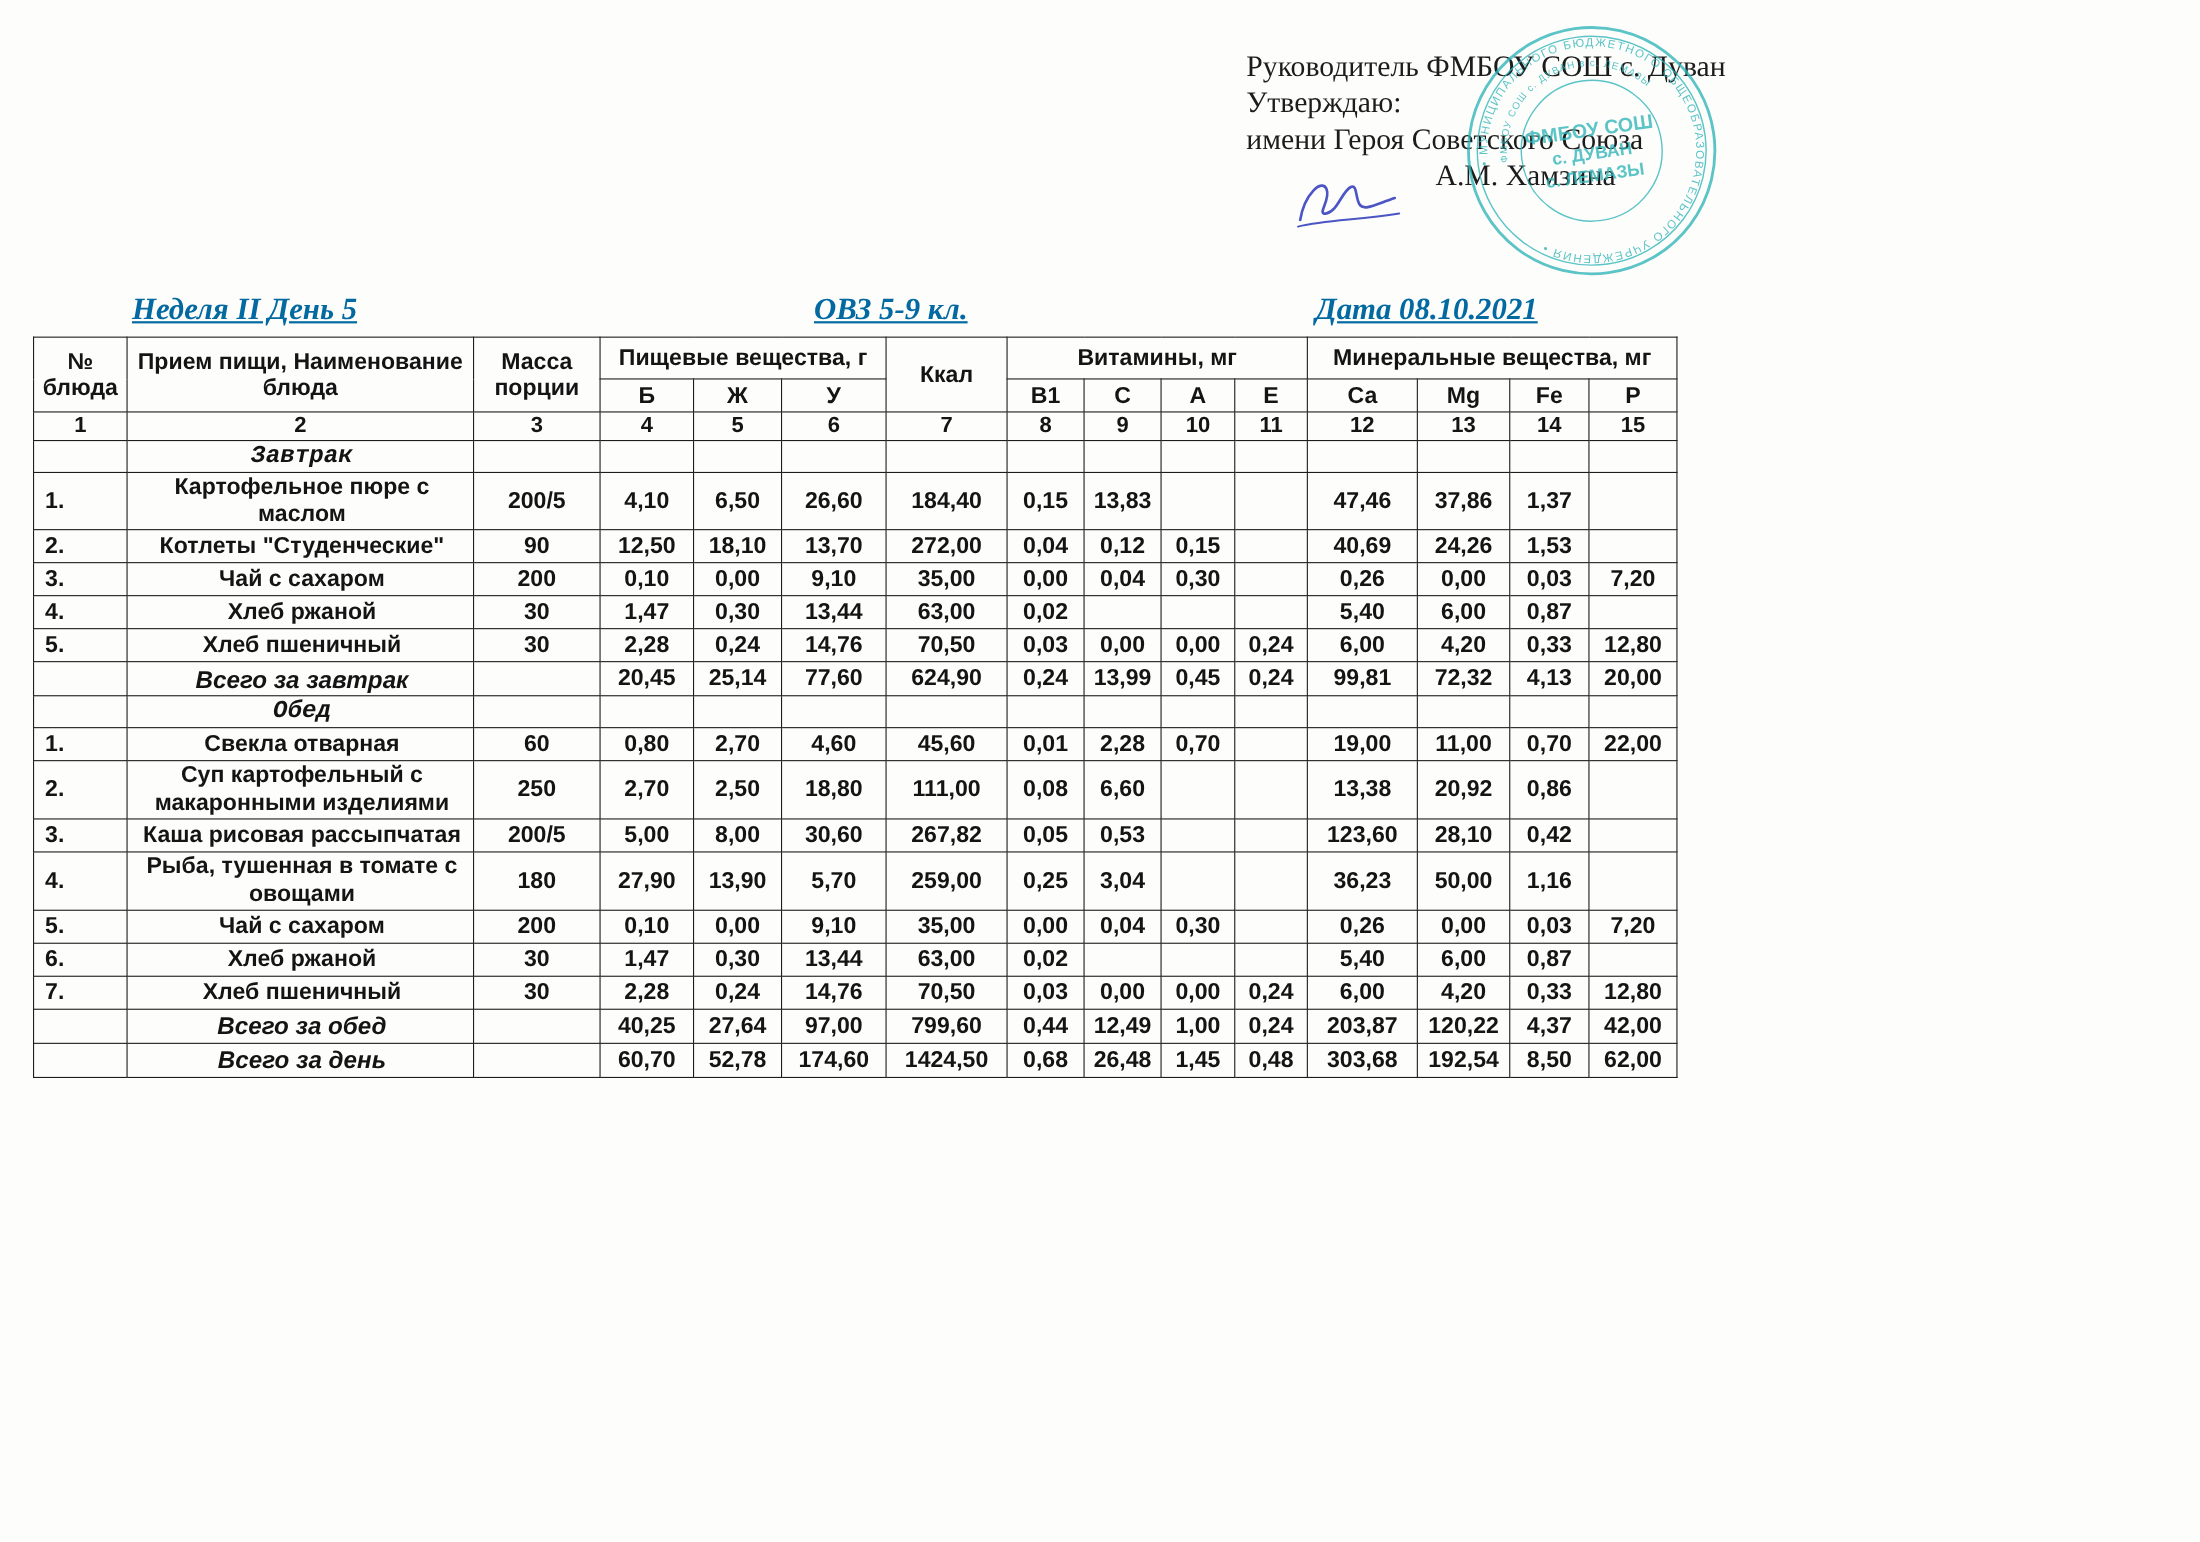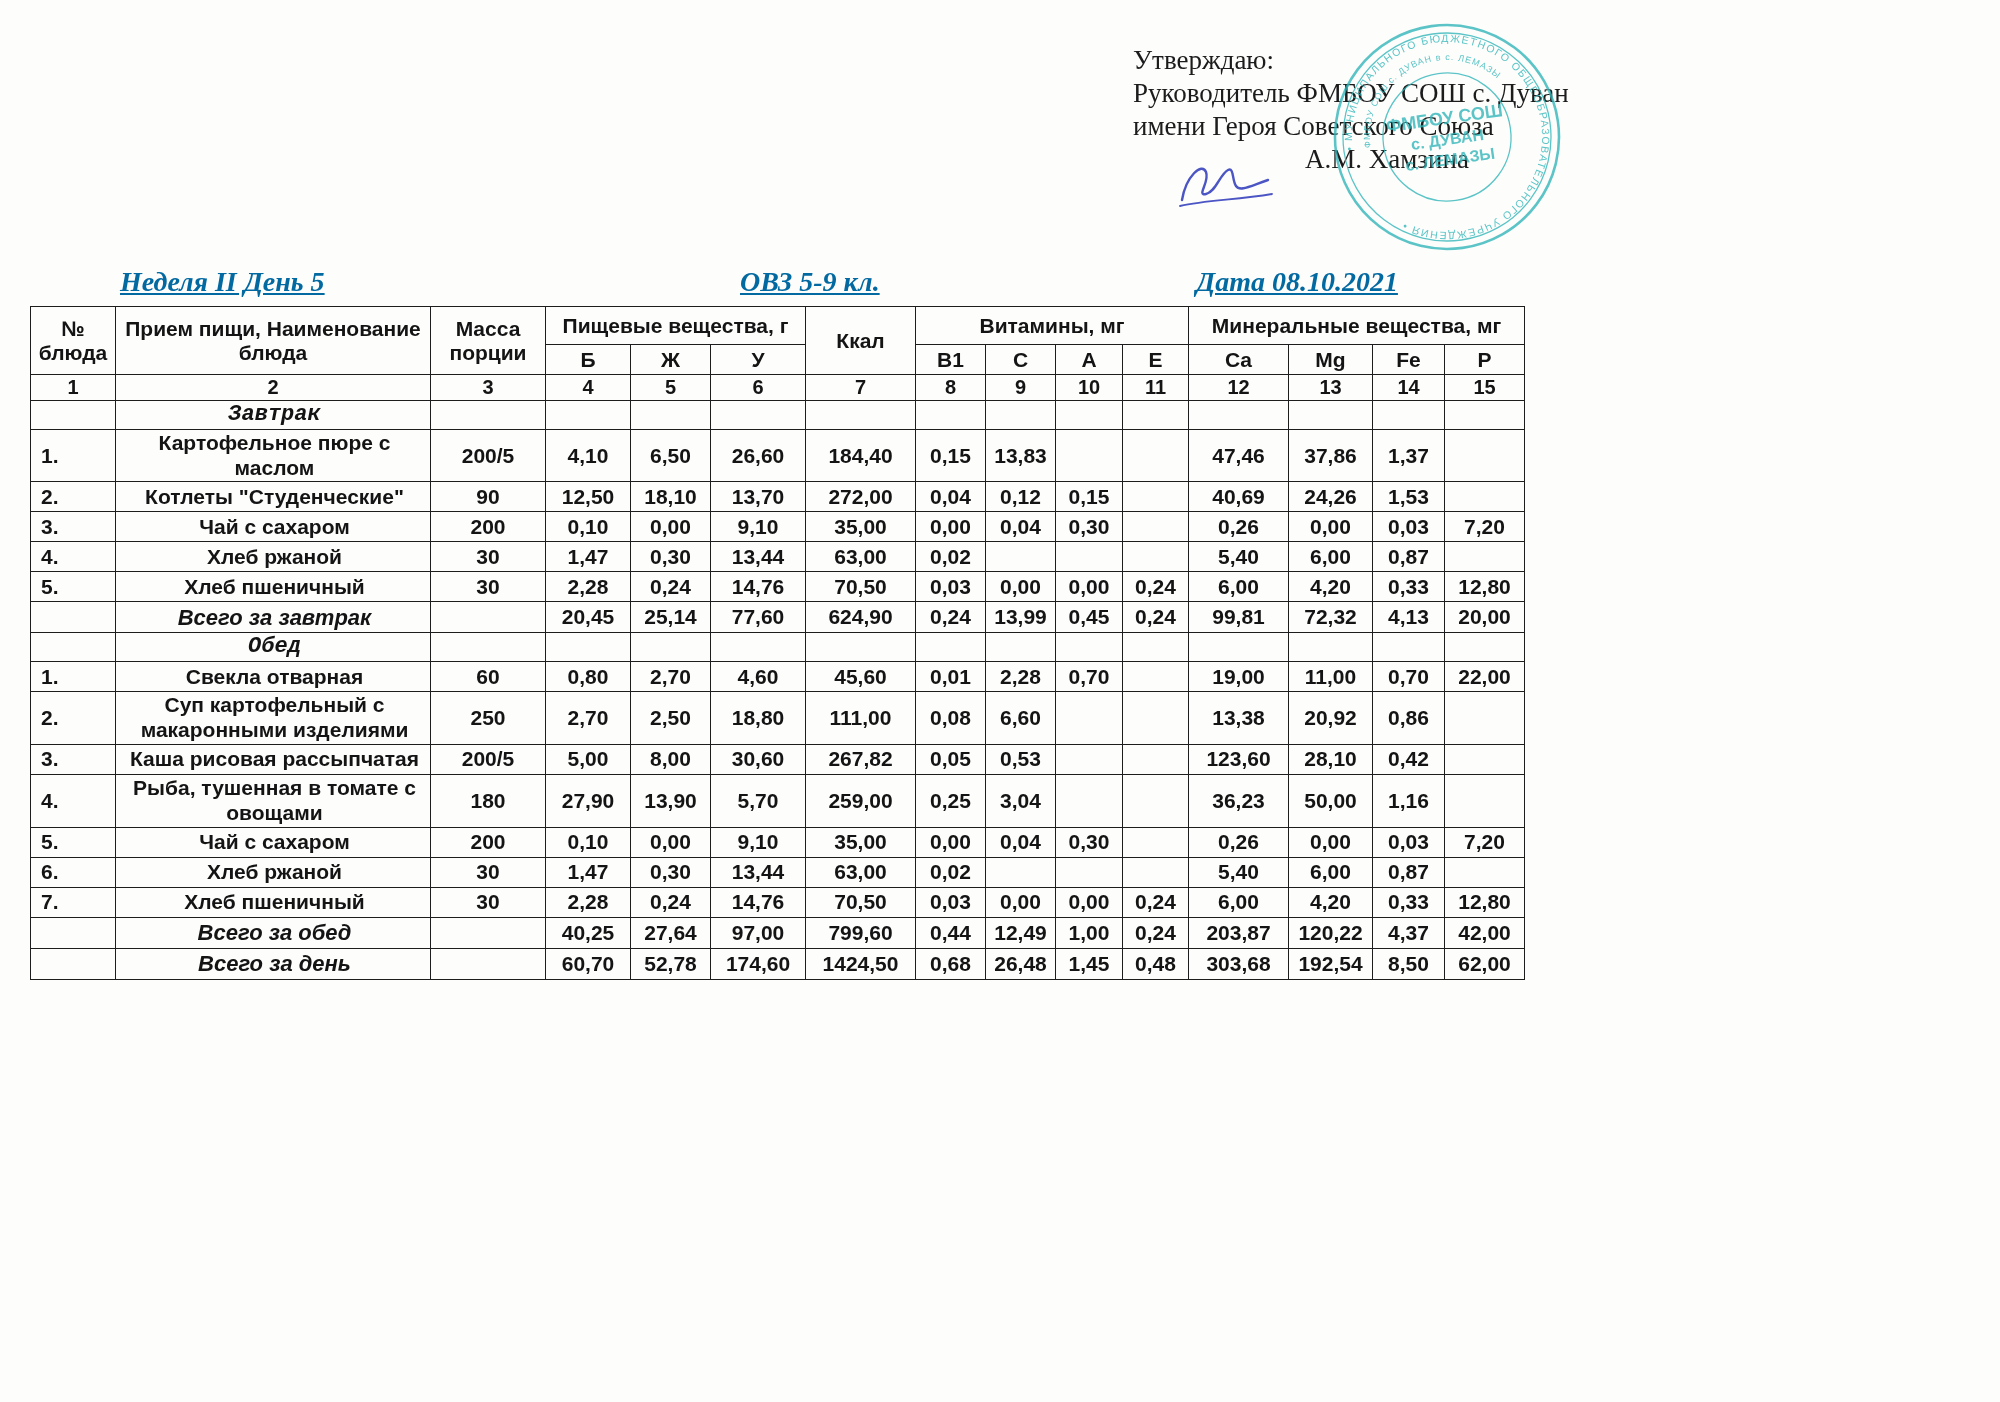--- a/index.html
+++ b/index.html
@@ -73,22 +73,22 @@
   .menu td.name { text-align: center; padding-left: 7px; line-height: 1.18; }
   .menu td.section-label { text-align: center; font-style: italic; font-size: 22px; font-family: Liberation Mono, monospace; }
   .menu td.total-label   { font-style: italic; font-size: 22px; }
 </style>
 </head>
 <body>
 
 <div class="page">
 
   <div class="approval">
+    <div>Руководитель ФМБОУ СОШ с. Дуван</div>
     <div>Утверждаю:</div>
-    <div>Руководитель ФМБОУ СОШ с. Дуван</div>
     <div>имени Героя Советского Союза</div>
     <div class="sign-name">А.М. Хамзина</div>
   </div>
 
   <div class="signature-wrap">
     <svg width="100" height="60" viewBox="0 0 100 60">
       <path d="M6 44 C10 20, 26 6, 30 16 C34 26, 20 40, 30 38 C40 36, 44 18, 52 14 C58 11, 56 24, 60 30 C64 36, 74 30, 92 24" stroke-width="2.4" fill="none" stroke-linecap="round" stroke="#4b55c4"></path>
       <path d="M4 50 C30 44, 60 44, 96 38" stroke-width="1.8" fill="none" stroke-linecap="round" stroke="#4b55c4"></path>
     </svg>
   </div>

